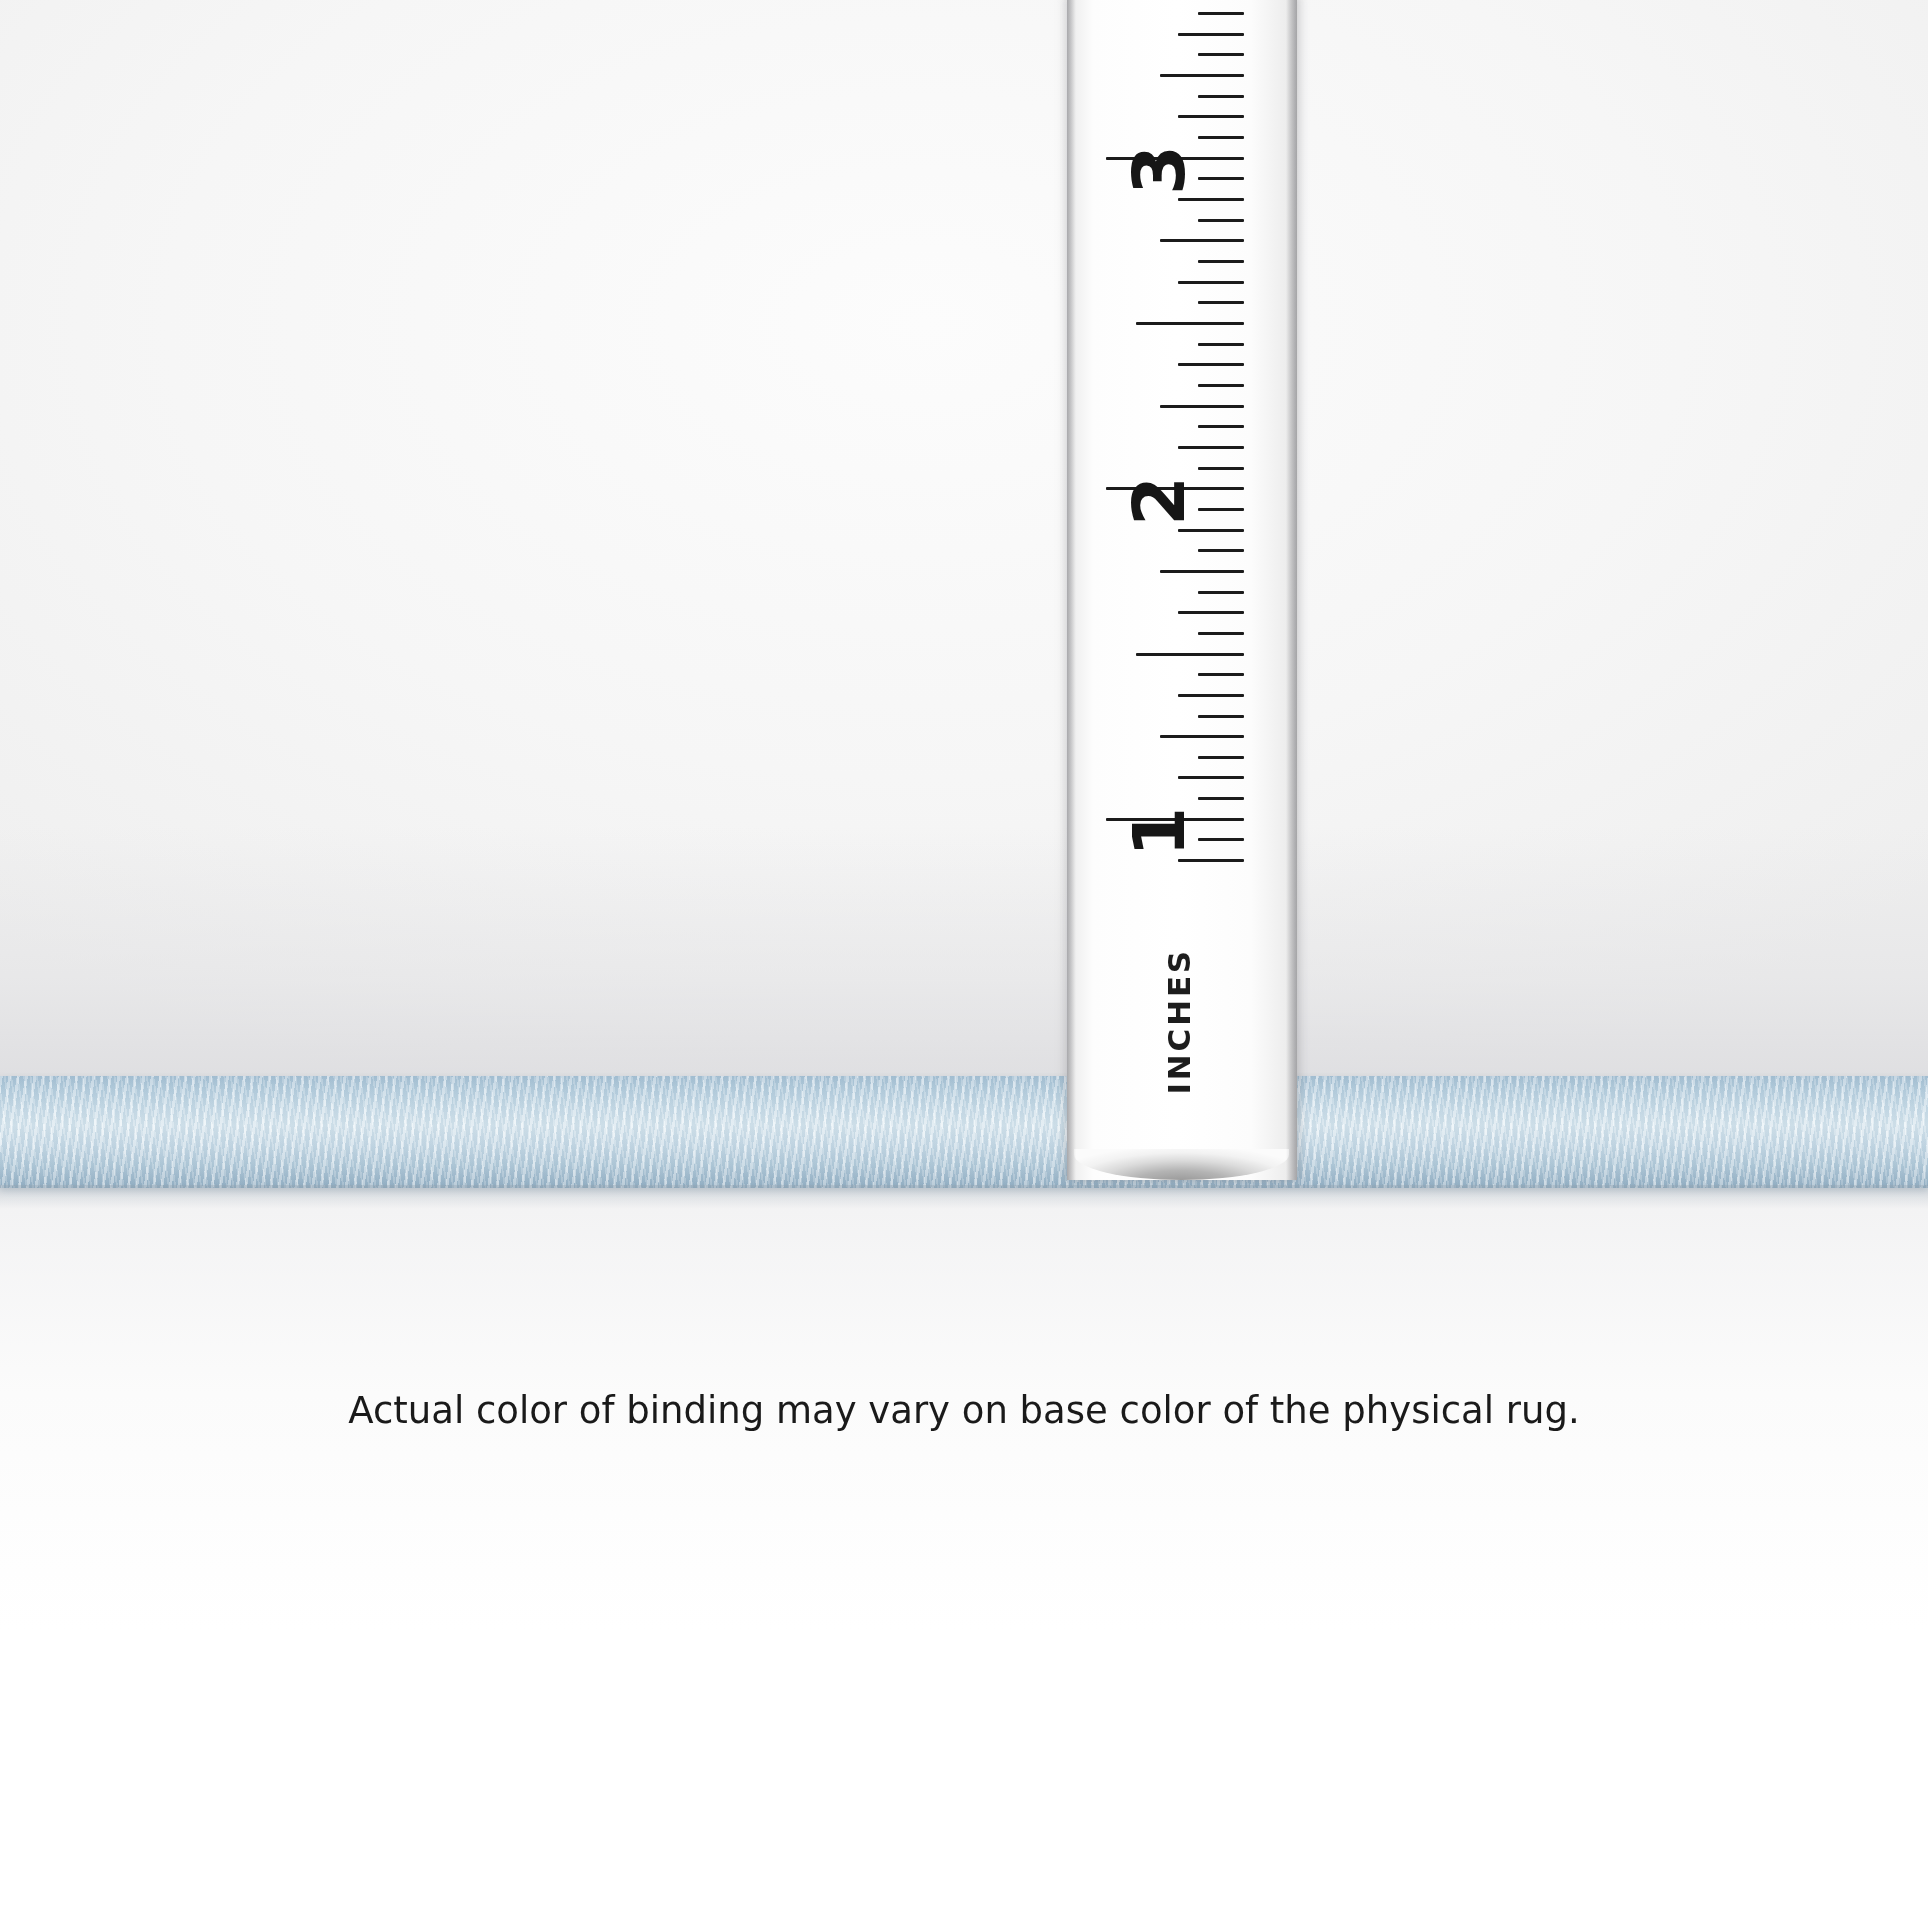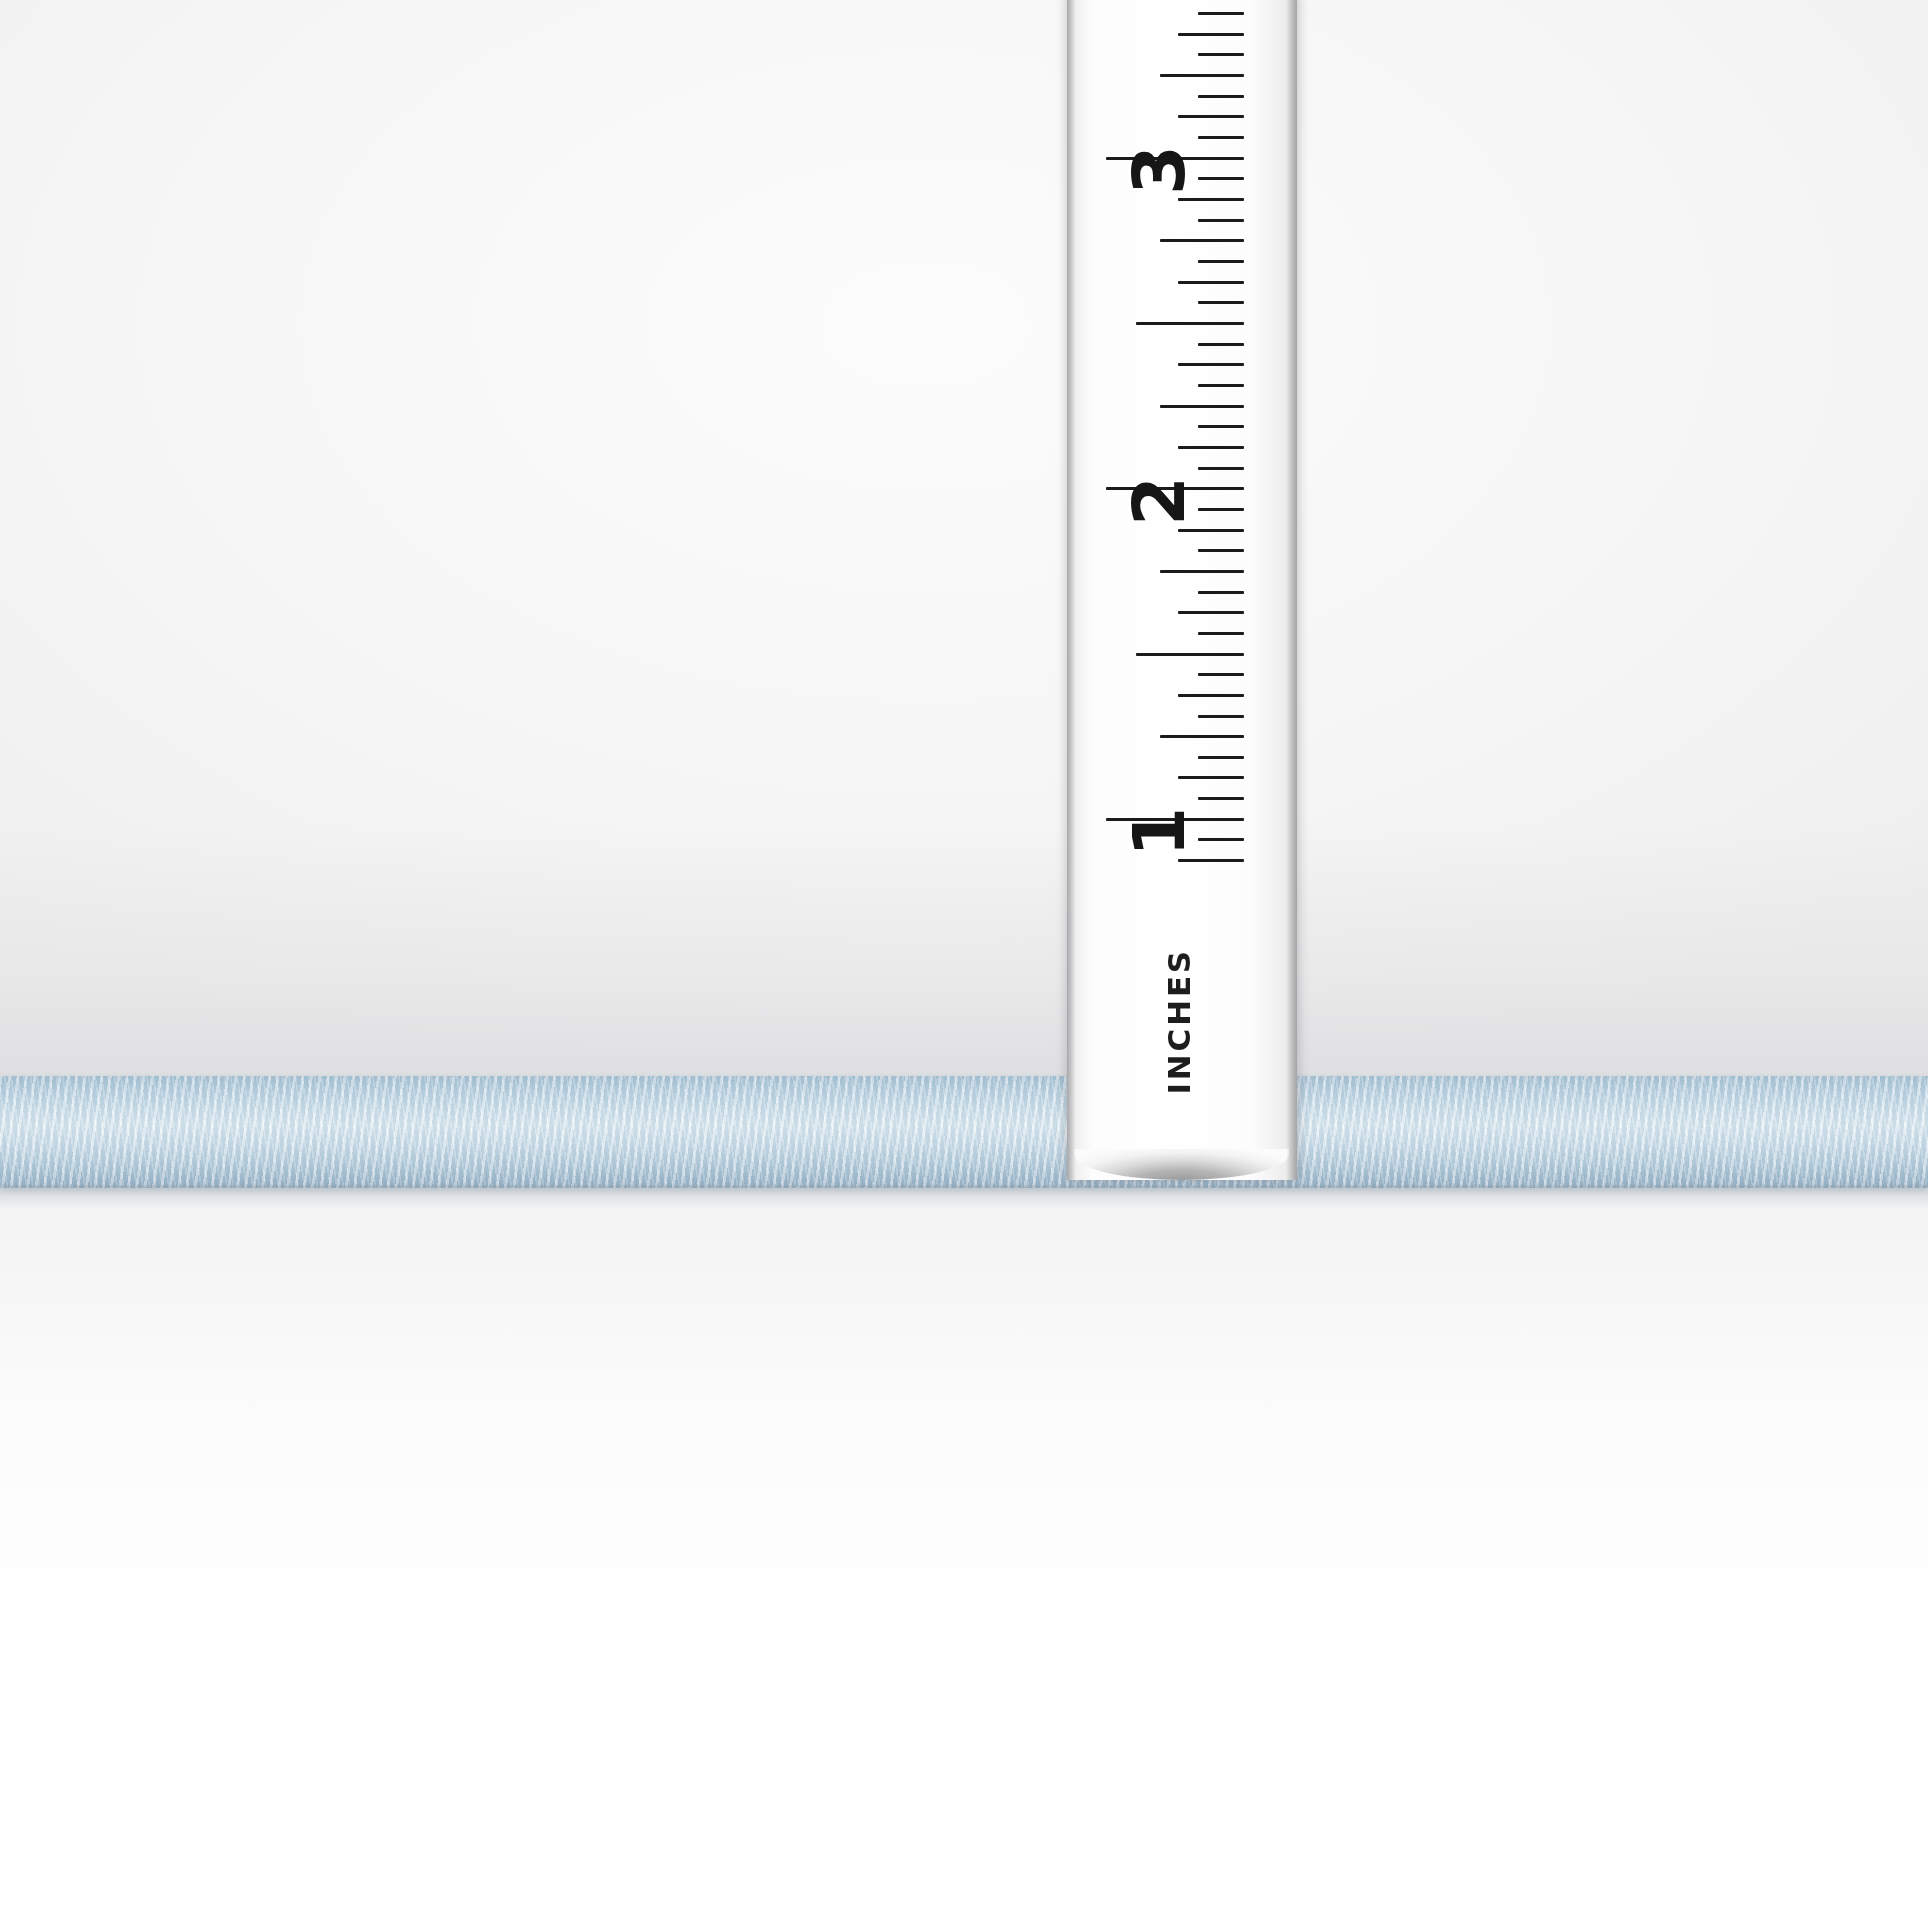--- a/index.html
+++ b/index.html
@@ -264,16 +264,17 @@
 
       <div class="ruler-inches-label">INCHES</div>
 
       <div class="ruler-tip"></div>
     </div>
     <div class="ruler-edge-left"></div>
     <div class="ruler-edge-right"></div>
   </div>
 
   <div class="caption">
+    <span class="line">Actual color of binding may vary on base color of the physical rug.</span>
   </div>
 
 </div>
 
 
 </body></html>

